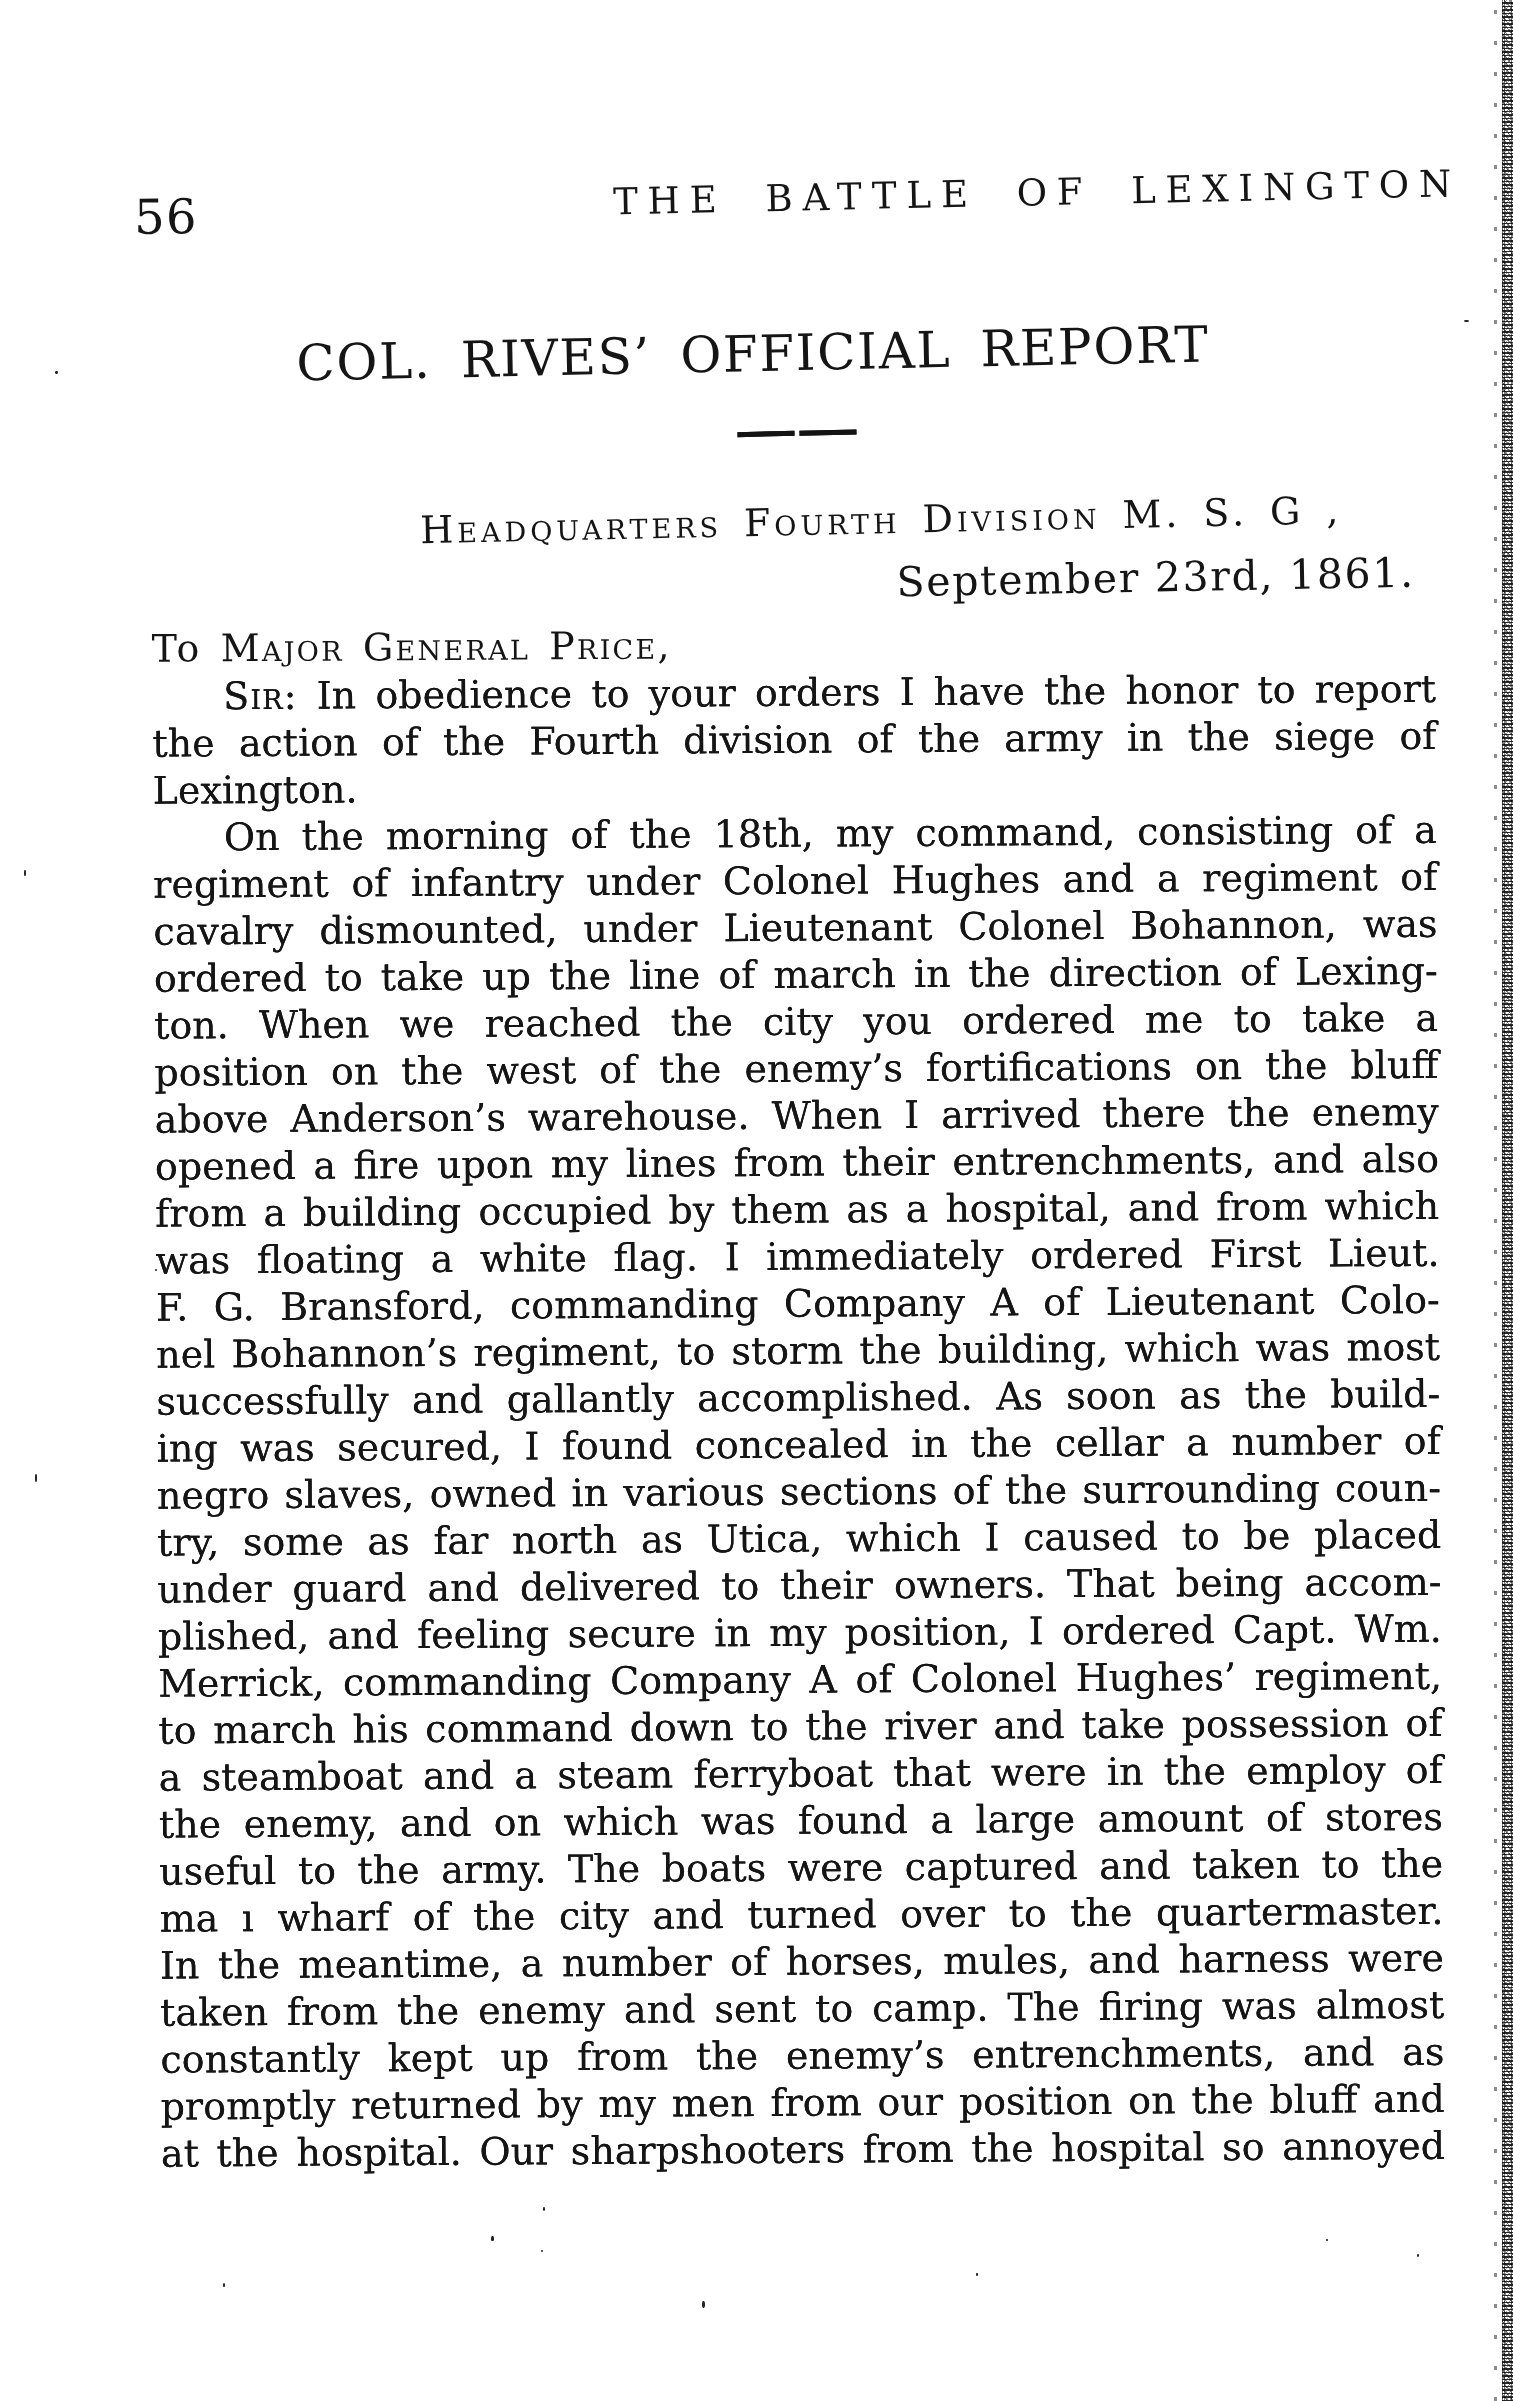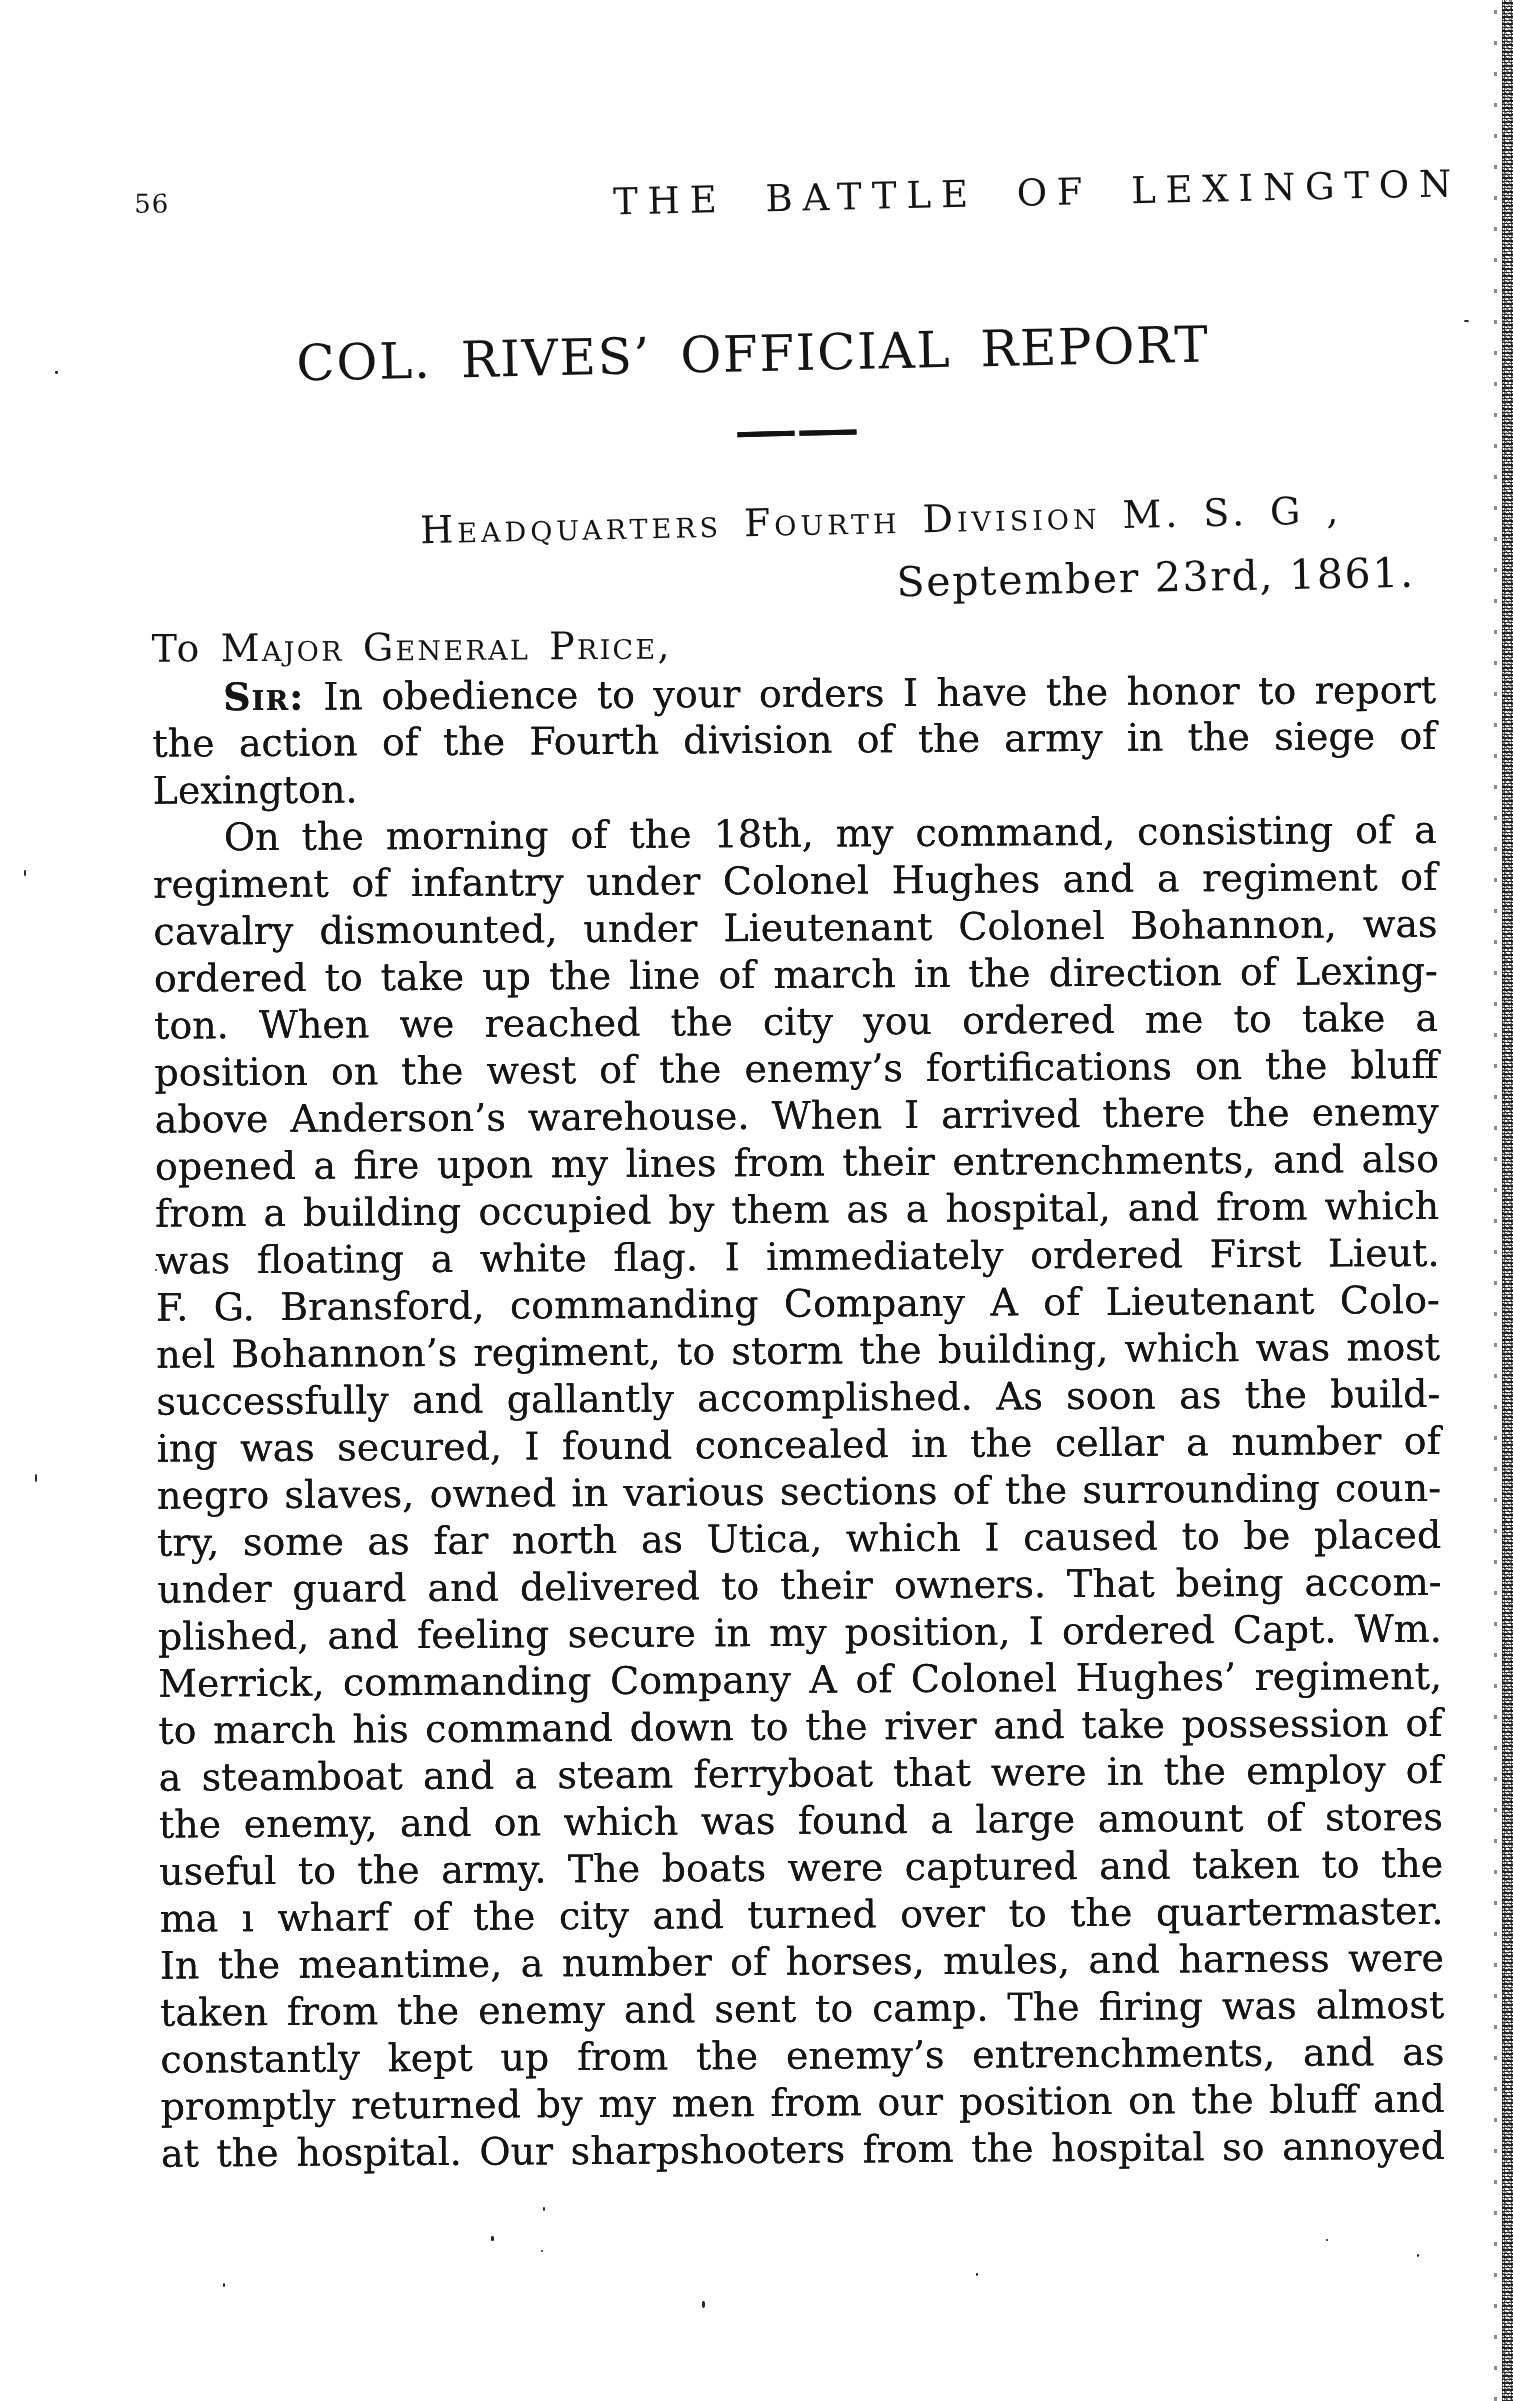--- a/index.html
+++ b/index.html
@@ -11,21 +11,21 @@
     color:#151515;
     font-family:"DejaVu Serif","Liberation Serif",serif;
   }
   .tilt{
     position:absolute;inset:0;
     transform:rotate(-0.35deg);
     transform-origin:50% 42%;
   }
   .page-number{
     position:absolute;left:139px;top:185px;
-    font-size:26px;letter-spacing:1.2px;
+    font-size:48px;letter-spacing:1.2px;
   }
   .running-header{
     position:absolute;left:618px;top:173px;
     font-size:37px;letter-spacing:9.8px;word-spacing:17.4px;
     white-space:nowrap;
     transform:rotate(-0.9deg);
   }
   .title{
     position:absolute;left:50%;top:325px;margin:0;
     transform:translateX(-50%) rotate(-0.85deg);
@@ -66,21 +66,21 @@
     font-size:38px;line-height:47px;
     text-shadow:0 0 0.4px currentColor;
   }
   .line{
     text-align:justify;text-align-last:justify;
     text-justify:inter-word;
     height:47px;overflow:visible;white-space:normal;
   }
   .line.nojust{text-align:left;text-align-last:left;}
   .line.indent{text-indent:71px;}
-  .lead{font-variant:small-caps;letter-spacing:1.2px;font-weight:bold;}
+  .lead{font-variant:small-caps;letter-spacing:1.2px;}
   .edge-noise{
     position:absolute;top:0;right:0;width:12px;height:2401px;
     background:
       repeating-linear-gradient(0deg, rgba(10,10,10,.85) 0 1.2px, rgba(0,0,0,0) 1.2px 3.5px),
       repeating-linear-gradient(90deg, rgba(10,10,10,.55) 0 0.6px, rgba(0,0,0,0) 0.6px 2.3px),
       repeating-linear-gradient(49deg, rgba(10,10,10,.5) 0 1.2px, rgba(0,0,0,0) 1.2px 4px),
       repeating-linear-gradient(137deg, rgba(10,10,10,.4) 0 0.6px, rgba(0,0,0,0) 0.6px 2.9px);
   }
   .edge-dots{
     position:absolute;top:0;right:17.4px;width:2.3px;height:2401px;

